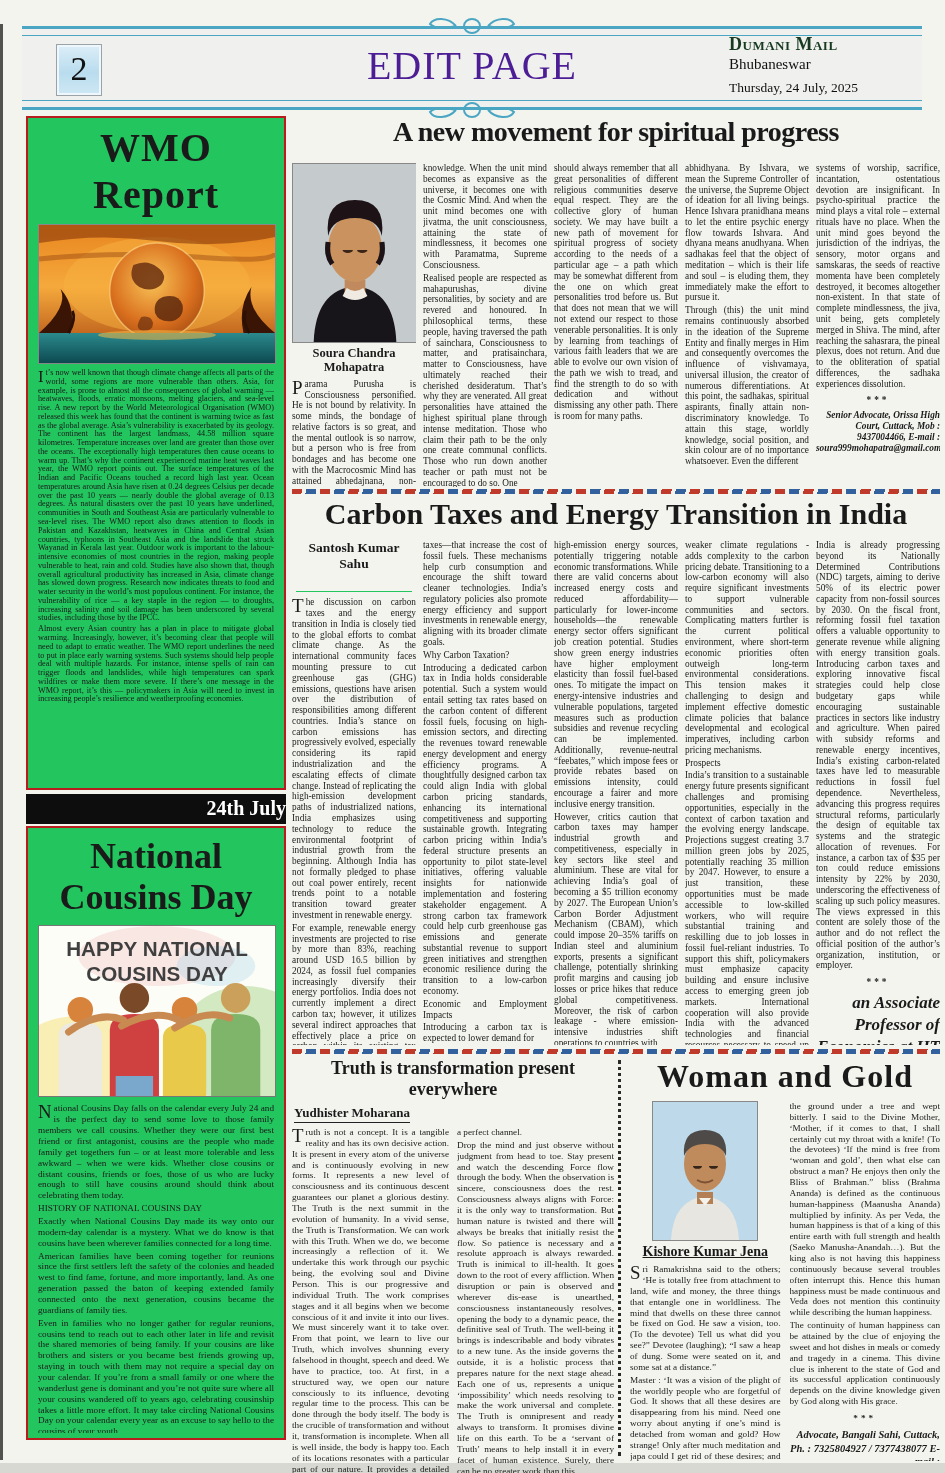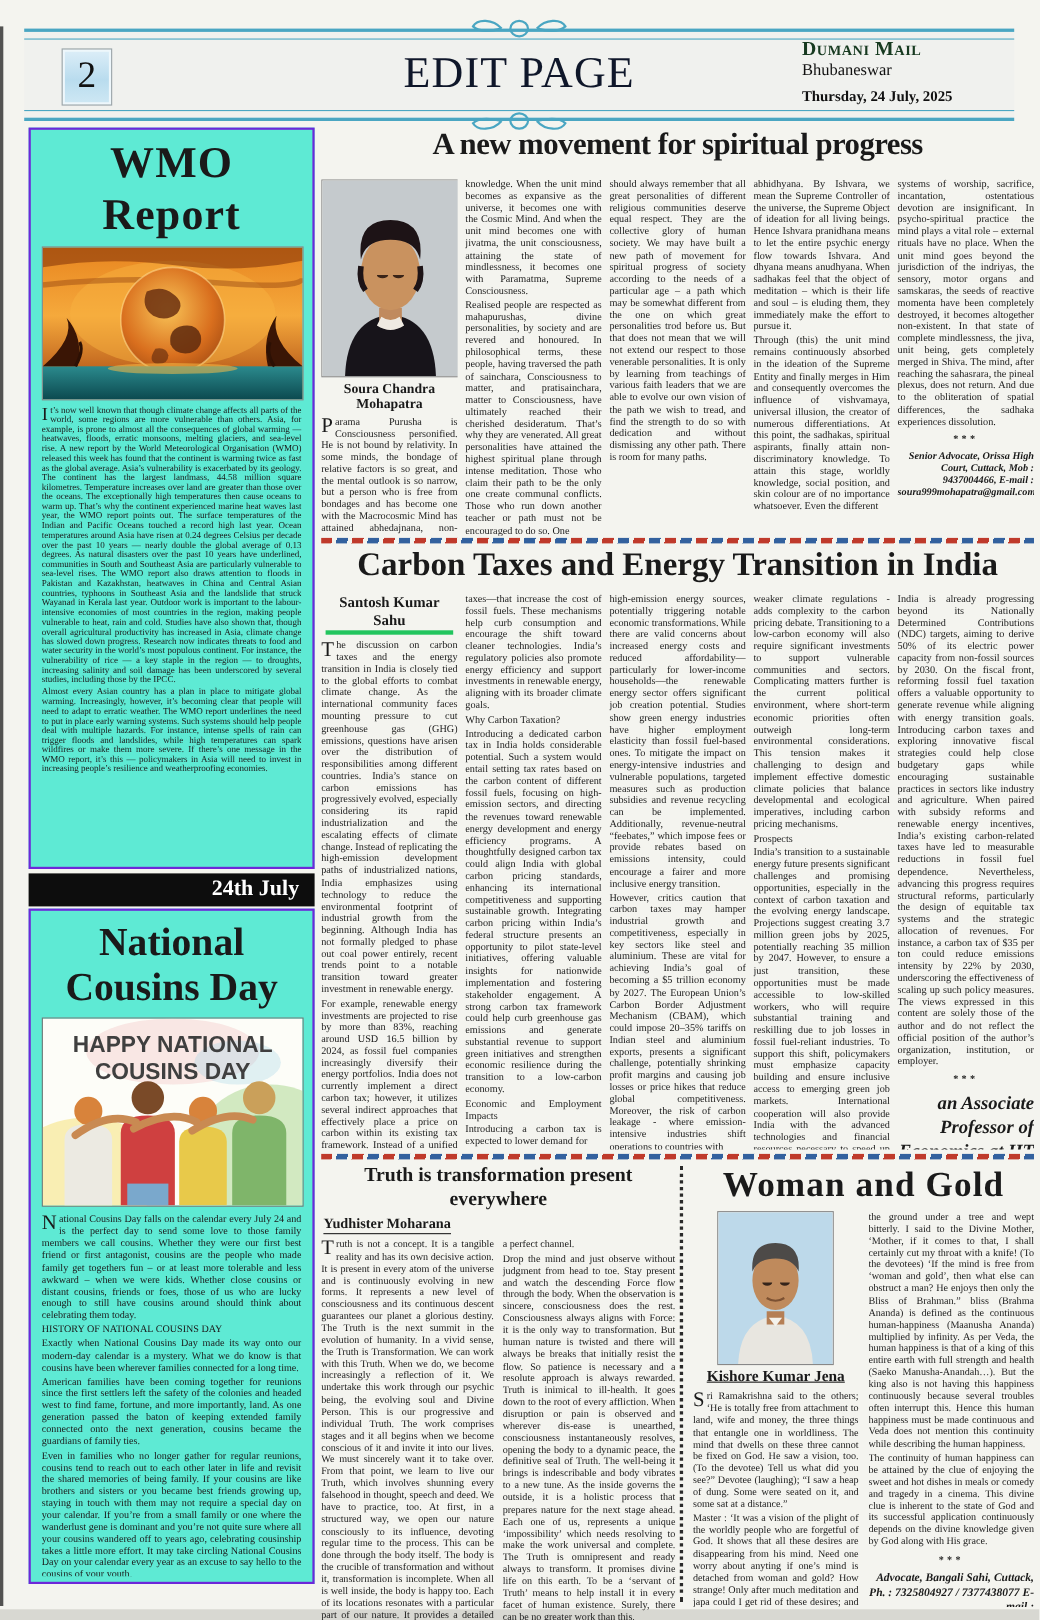--- a/index.html
+++ b/index.html
@@ -20,45 +20,45 @@
   .flourish{position:absolute;left:50%;transform:translateX(-50%);width:120px;height:20px;}
   .flourish.top{top:-10px;} .flourish.bottom{bottom:-10px;}
   .pagenum-box{
     position:absolute;left:34px;top:18px;width:44px;height:50px;
     background:linear-gradient(180deg,#ddeef8 0%,#b9dcee 55%,#cfe8f4 100%);
     border:1px solid #9aa4a8;box-shadow:inset 0 0 0 2px #eef7fb;
     text-align:center;font-size:34px;line-height:48px;color:#111;
   }
   .edit-title{
     position:absolute;left:0;right:0;top:16px;text-align:center;
-    font-size:40px;letter-spacing:1px;color:#0f172a;font-weight:normal;
+    font-size:40px;letter-spacing:1px;color:#4c1d95;font-weight:normal;
   }
   .mast-right{position:absolute;right:8px;top:8px;width:185px;text-align:left;}
   .paper-name{font-variant:small-caps;font-weight:bold;font-size:18px;color:#173a20;letter-spacing:.5px;}
   .paper-city{font-size:15px;color:#111;margin-top:1px;}
-  .paper-date{font-size:13.5px;font-weight:bold;margin-top:7px;color:#111;}
-
-  
-  .boxed{position:absolute;border:2px solid #6d28d9;background:#5eead4;box-sizing:border-box;}
+  .paper-date{font-size:13.5px;font-weight:normal;margin-top:7px;color:#111;}
+
+  
+  .boxed{position:absolute;border:2px solid #b91c1c;background:#22c55e;box-sizing:border-box;}
   .para{margin:0 0 2px 0;text-align:justify;}
   .dropcap{float:left;font-size:2.05em;line-height:.82;padding:1px 2px 0 0;}
   .stars{text-align:center;font-weight:bold;letter-spacing:3px;margin:6px 0 4px;}
   .credit{font-style:italic;font-weight:bold;text-align:right;}
   .col{overflow:hidden;box-sizing:border-box;}
 
   
   .wmo-box{left:26px;top:116px;width:260px;height:674px;padding:6px 10px;}
   .wmo-head{text-align:center;font-size:40px;font-weight:bold;letter-spacing:1px;margin:0 0 6px;}
   .wmo-art{width:100%;height:138px;display:block;border:1px solid #888;}
   .wmo-body{margin-top:5px;font-size:8.2px;line-height:1.07;height:498px;overflow:hidden;}
 
   
   .july-banner{
     position:absolute;left:26px;top:794px;width:260px;height:30px;background:#0d0d0d;
-    color:#fff;font-weight:bold;font-size:20px;text-align:right;box-sizing:border-box;padding:3px 14px 0 0;
+    color:#fff;font-weight:bold;font-size:20px;text-align:right;box-sizing:border-box;padding:3px 0 0 0;
   }
   .cousins-box{left:26px;top:826px;width:260px;height:614px;padding:6px 10px;}
   .cousins-head{text-align:center;font-size:36px;font-weight:bold;line-height:1.13;margin:2px 0 8px;}
   .cousins-art{width:100%;height:170px;display:block;border:1px solid #777;}
   .cousins-body{margin-top:6px;font-size:9.2px;line-height:1.18;height:330px;overflow:hidden;}
 
   
   .main{position:absolute;left:292px;top:116px;width:648px;}
   .sp-head{font-size:28px;font-weight:bold;text-align:center;letter-spacing:-.5px;margin:0;}
   .sp-cols{position:absolute;left:292px;top:163px;width:648px;height:324px;display:flex;gap:7px;}
@@ -66,21 +66,21 @@
   .portrait{width:100%;height:178px;display:block;border:1px solid #888;}
   .photo-caption{text-align:center;font-weight:bold;font-size:12.5px;line-height:1.15;margin:3px 0 4px;}
 
   .divider{position:absolute;left:292px;width:648px;height:5px;
     background:repeating-linear-gradient(100deg,#bf3a2b 0 10px,rgba(0,0,0,0) 10px 14px,#33619e 14px 24px,rgba(0,0,0,0) 24px 28px);}
   .div1{top:489px;} .div2{top:1049px;}
 
   .carbon-head{position:absolute;left:292px;top:497px;width:648px;text-align:center;font-size:30px;font-weight:bold;margin:0;}
   .carbon-cols{position:absolute;left:292px;top:540px;width:648px;height:505px;display:flex;gap:7px;}
   .carbon-cols .col{flex:1;font-size:9.3px;line-height:1.16;}
-  .byline{font-weight:bold;font-size:13.5px;text-align:center;border-bottom:4px solid #22c55e;padding-bottom:2px;margin:0 4px 5px;}
+  .byline{font-weight:bold;font-size:13.5px;text-align:center;border-bottom:1px solid #22c55e;padding-bottom:20px;margin:0 4px 5px;}
   .carbon-credit{font-size:17px;line-height:1.3;}
 
   
   .truth{position:absolute;left:292px;top:1058px;width:322px;}
   .truth-head{font-size:18px;font-weight:bold;text-align:center;margin:0 0 3px;}
   .truth-byline{display:inline-block;font-weight:bold;font-size:13px;border-bottom:1px solid #222;padding-bottom:1px;margin:0 0 4px 2px;}
   .truth-cols{display:flex;gap:8px;height:368px;}
   .truth-cols .col{flex:1;font-size:9.2px;line-height:1.18;}
   .vdotted{position:absolute;left:618px;top:1060px;height:396px;width:0;border-left:3px dotted #2a2a2a;}
   .woman{position:absolute;left:630px;top:1058px;width:310px;}

